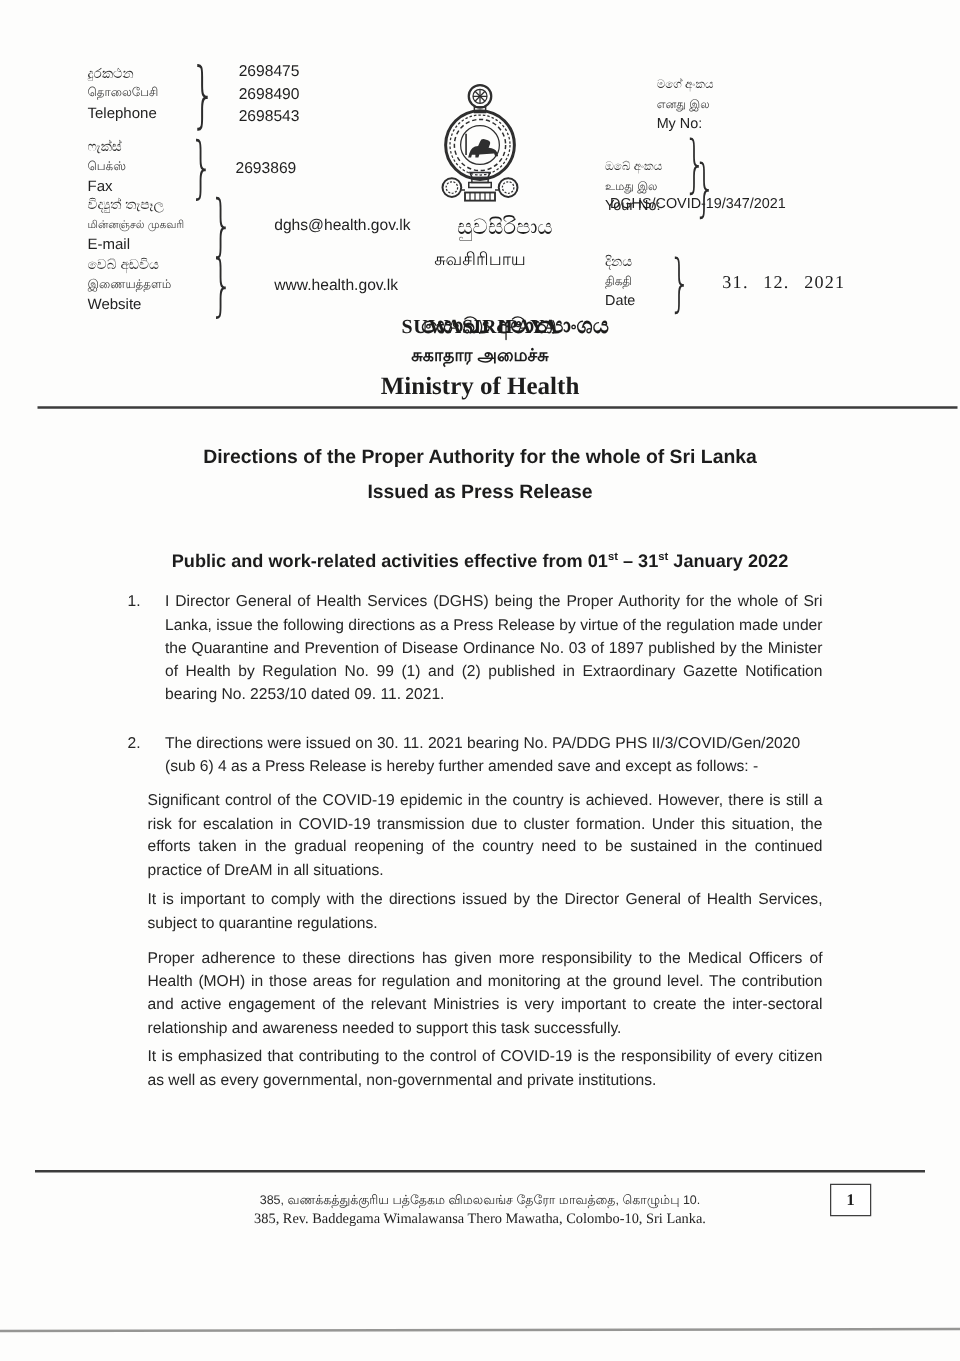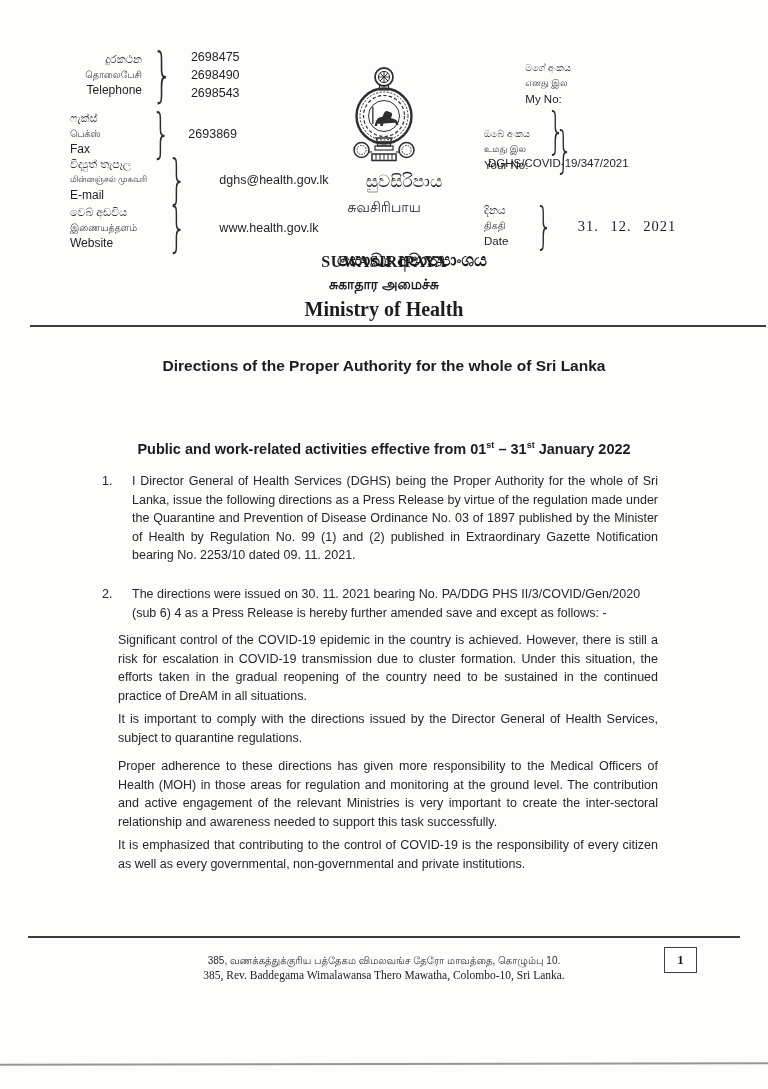--- a/index.html
+++ b/index.html
@@ -54,21 +54,21 @@
   .scan-edge{position:absolute;left:-4px;top:1063px;width:776px;height:1.6px;
     background:#969694;transform:rotate(-0.12deg);}
   .date-val{font-family:"Liberation Serif",serif;font-size:14.5px;letter-spacing:1px;word-spacing:7px;color:#1d1d1d;}
 </style>
 </head>
 <body>
 
 <div class="page">
 
   <div class="cgroup" style="left:70px;top:48px;">
-    <div class="labels" style="width:72px;align-items:flex-end;">
+    <div class="labels" style="width:72px;">
       <div class="l-si">දුරකථන</div>
       <div class="l-ta">தொலைபேசி</div>
       <div class="l-en">Telephone</div>
     </div>
     <div class="brace" style="font-size:58px;line-height:50px;">}</div>
     <div class="vals" style="margin-left:8px;">
       <div class="val">2698475</div>
       <div class="val">2698490</div>
       <div class="val">2698543</div>
     </div>
@@ -195,20 +195,21 @@
   <div class="inst inst-ta" style="top:199px;">சுவசிரிபாய</div>
   <div class="inst inst-en-small" style="top:221px;">SUWASIRIPAYA</div>
   <div class="inst ministry-si" style="top:250px;margin-left:28px;">සෞඛ්‍ය අමාත්‍යාංශය</div>
   <div class="inst ministry-ta" style="top:276px;">சுகாதார அமைச்சு</div>
   <div class="inst ministry-en" style="top:298px;">Ministry of Health</div>
 
   <div class="rule" style="left:30px;top:325px;width:736px;"></div>
 
   <div class="title" style="top:352px;">
     <div>Directions of the Proper Authority for the whole of Sri Lanka</div>
+    <div>Issued as Press Release</div>
   </div>
 
   <div class="subtitle" style="top:440px;"><span>Public and work-related activities effective from 01</span><sup>st</sup><span> – 31</span><sup>st</sup><span> January 2022</span></div>
 
   <div class="numpara j" style="top:472px;">
     <span class="num">1.</span>
     <span>I Director General of Health Services (DGHS) being the Proper Authority for the whole of Sri Lanka, issue the following directions as a Press Release by virtue of the regulation made under the Quarantine and Prevention of Disease Ordinance No. 03 of 1897 published by the Minister of Health by Regulation No. 99 (1) and (2) published in Extraordinary Gazette Notification bearing No. 2253/10 dated 09. 11. 2021.</span>
   </div>
 
   <div class="numpara" style="top:585px;">

